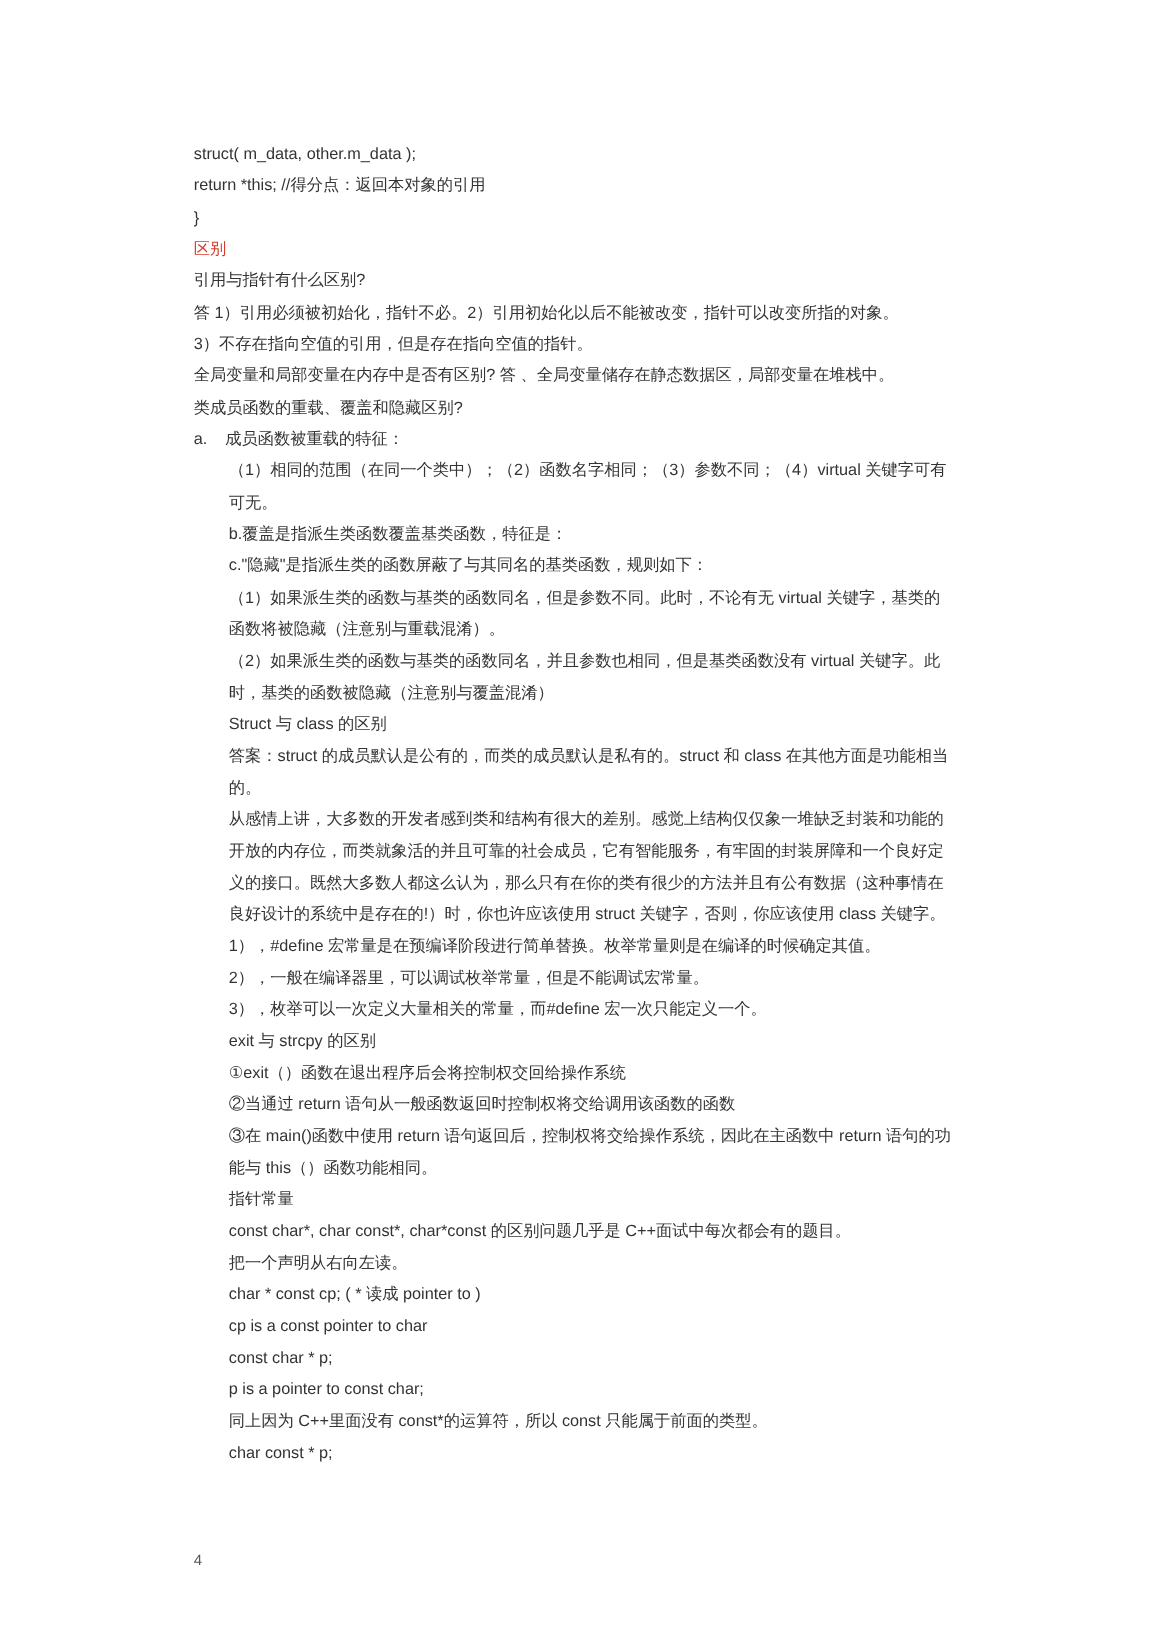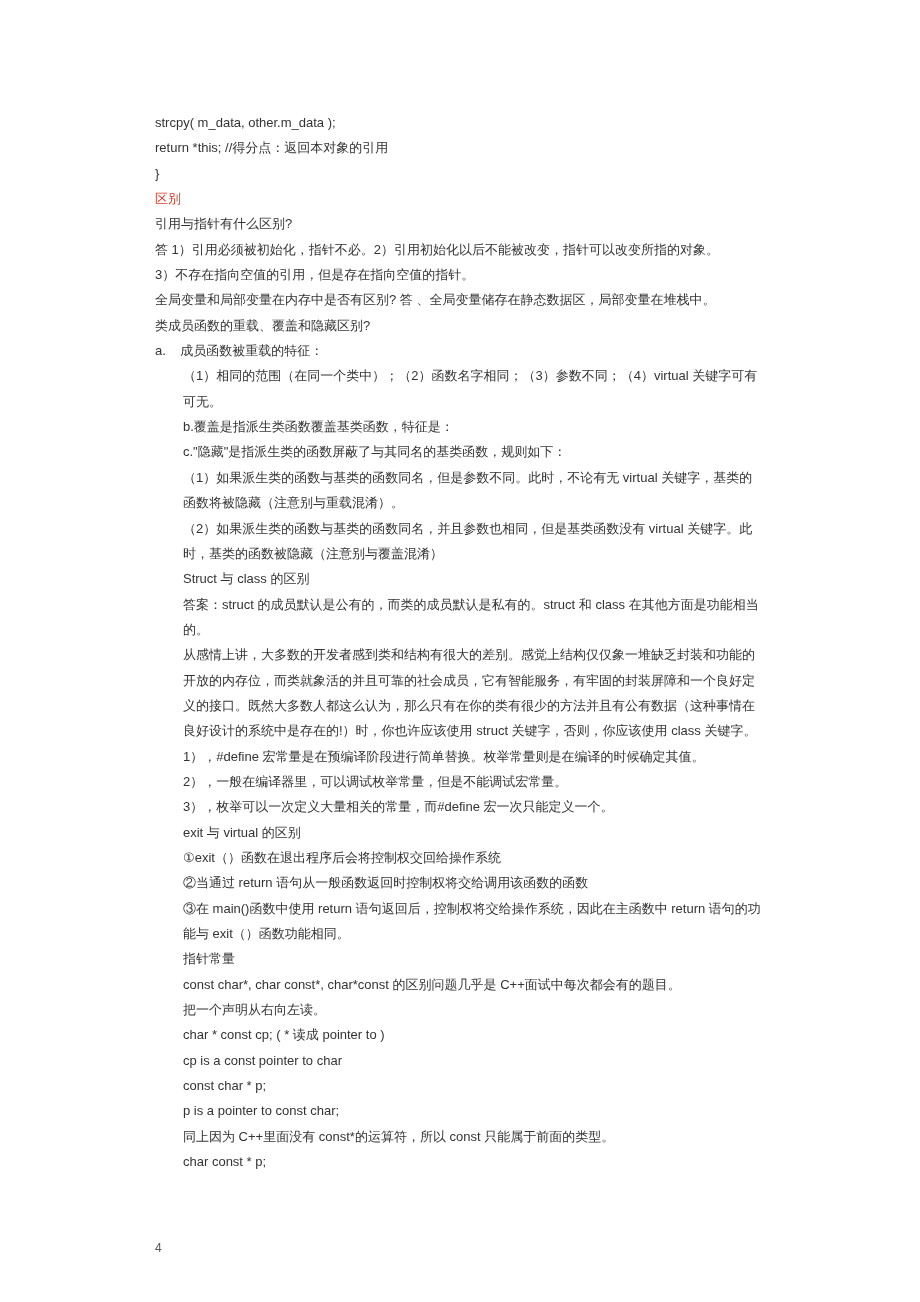--- a/index.html
+++ b/index.html
@@ -28,21 +28,21 @@
     font-size: 12px;
     color: #555;
   }
   div.line { margin: 0; }
 </style>
 </head>
 <body>
 
 <div class="page">
 
-  <div class="line">strcpy( m_data, other.m_data );</div>
+  <div class="line">struct( m_data, other.m_data );</div>
   <div class="line">return *this; //得分点：返回本对象的引用</div>
   <div class="line">}</div>
 
   <div class="line bold red">区别</div>
 
   <div class="line">
     <span class="bold">引用与指针</span><span>有什么区别?</span>
   </div>
 
   <div class="line">答 1）引用必须被初始化，指针不必。2）引用初始化以后不能被改变，指针可以改变所指的对象。</div>
@@ -73,26 +73,26 @@
 
     <div class="line">答案：struct 的成员默认是公有的，而类的成员默认是私有的。struct 和 class 在其他方面是功能相当的。</div>
     <div class="line">从感情上讲，大多数的开发者感到类和结构有很大的差别。感觉上结构仅仅象一堆缺乏封装和功能的开放的内存位，而类就象活的并且可靠的社会成员，它有智能服务，有牢固的封装屏障和一个良好定义的接口。既然大多数人都这么认为，那么只有在你的类有很少的方法并且有公有数据（这种事情在良好设计的系统中是存在的!）时，你也许应该使用 struct 关键字，否则，你应该使用 class 关键字。</div>
 
 
     <div class="line">1），#define 宏常量是在预编译阶段进行简单替换。枚举常量则是在编译的时候确定其值。</div>
     <div class="line">2），一般在编译器里，可以调试枚举常量，但是不能调试宏常量。</div>
     <div class="line">3），枚举可以一次定义大量相关的常量，而#define 宏一次只能定义一个。</div>
 
     <div class="line bold">
-      <span>exit</span><span> 与 </span><span>virtual</span><span> 的区别</span>
+      <span>exit</span><span> 与 </span><span>strcpy</span><span> 的区别</span>
     </div>
 
     <div class="line">①exit（）函数在退出程序后会将控制权交回给操作系统</div>
     <div class="line">②当通过 return 语句从一般函数返回时控制权将交给调用该函数的函数</div>
-    <div class="line">③在 main()函数中使用 return 语句返回后，控制权将交给操作系统，因此在主函数中 return 语句的功能与 exit（）函数功能相同。</div>
+    <div class="line">③在 main()函数中使用 return 语句返回后，控制权将交给操作系统，因此在主函数中 return 语句的功能与 this（）函数功能相同。</div>
 
     <div class="line bold">指针常量</div>
 
     <div class="line">const char*, char const*, char*const 的区别问题几乎是 C++面试中每次都会有的题目。</div>
     <div class="line">把一个声明从右向左读。</div>
     <div class="line">char * const cp; ( *  读成  pointer to )</div>
     <div class="line">cp is a const pointer to char</div>
     <div class="line">const char * p;</div>
     <div class="line">p is a pointer to const char;</div>
     <div class="line">同上因为 C++里面没有 const*的运算符，所以 const 只能属于前面的类型。</div>

